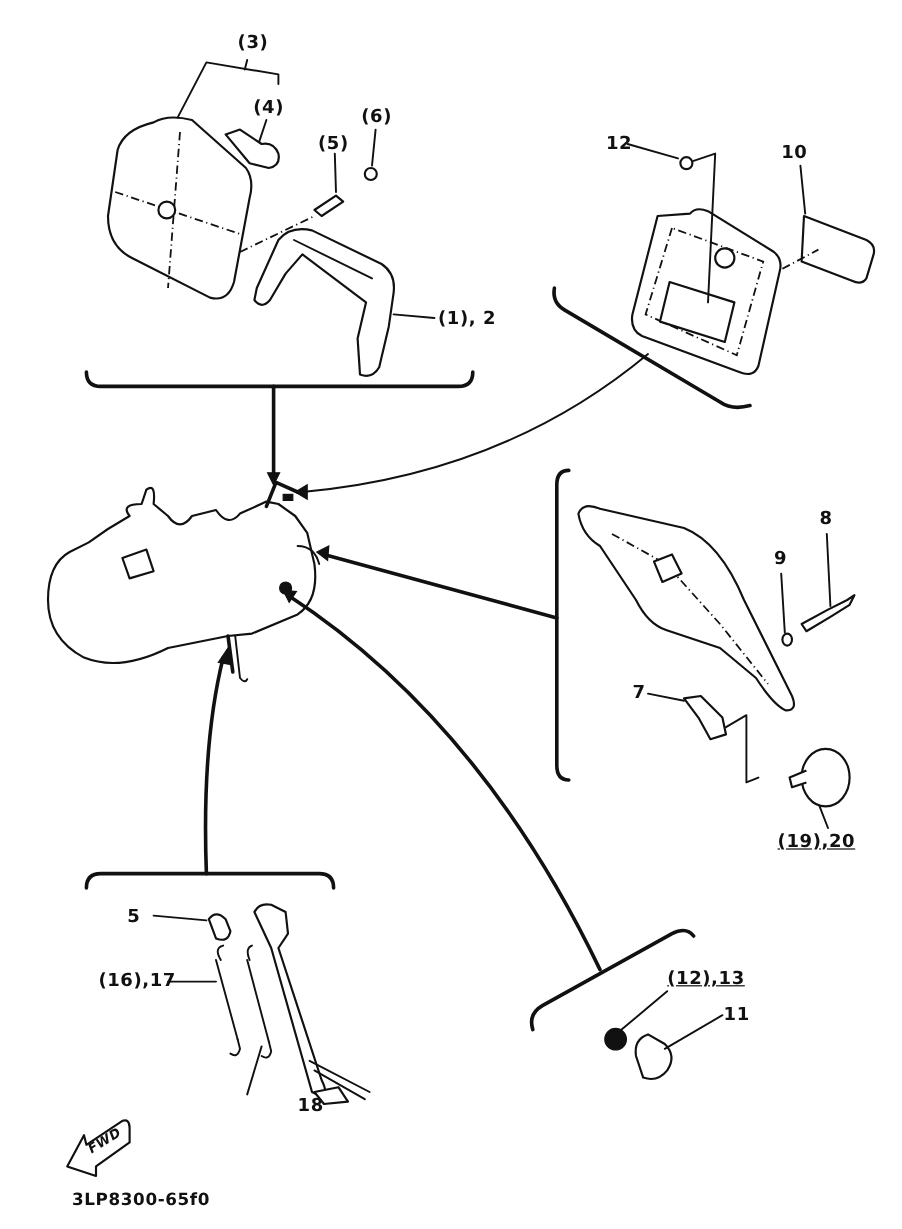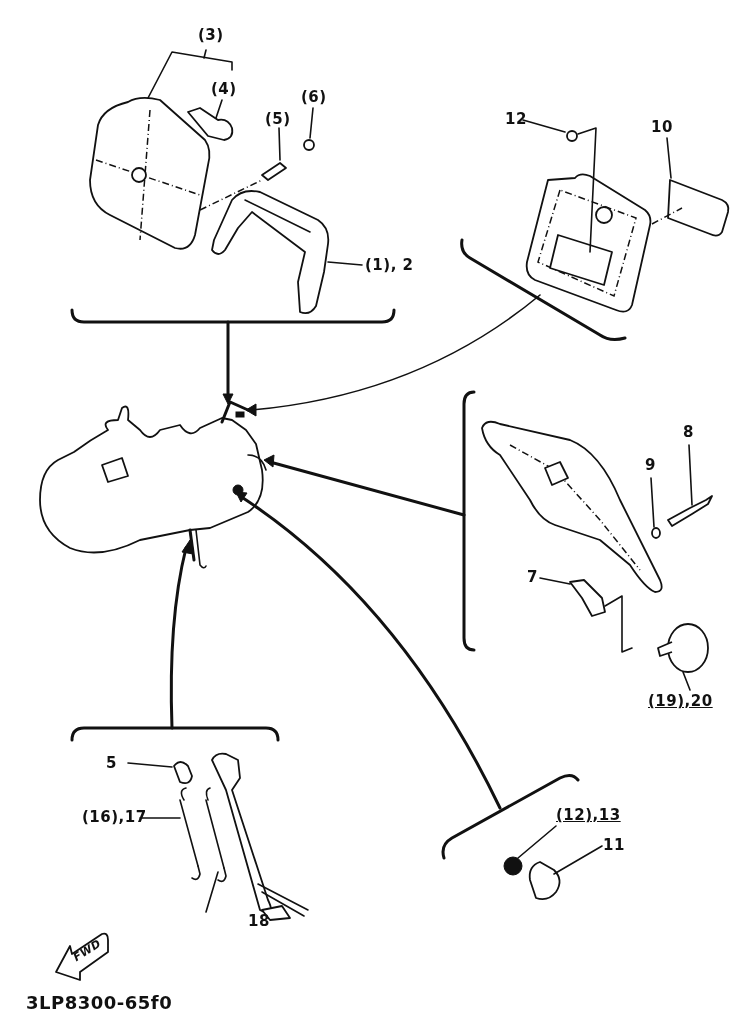--- a/index.html
+++ b/index.html
@@ -1,19 +1,19 @@
 <!DOCTYPE html>
 <html><head>
 <meta charset="utf-8">
 <style>
   html, body { margin:0; padding:0; background:#ffffff; }
   body { width:752px; height:1024px; position:relative; overflow:hidden; font-family:"Liberation Sans", sans-serif; }
   svg#diagram { position:absolute; left:0; top:0; width:752px; height:1024px; }
   .lbl { position:absolute; font-family:"DejaVu Sans", sans-serif; font-weight:bold; font-size:15px; color:#111; white-space:nowrap; letter-spacing:0.5px; }
-  .code { position:absolute; font-family:"DejaVu Sans", sans-serif; font-weight:bold; font-size:18px; color:#111; letter-spacing:0.5px; }
+  .code { position:absolute; font-family:"DejaVu Sans", sans-serif; font-weight:bold; font-size:14px; color:#111; letter-spacing:0.5px;margin-left:34px; }
   .fwd-text { font-family:"DejaVu Sans", sans-serif; font-weight:bold; font-style:italic; }
   .ln { stroke:#111; fill:none; stroke-width:1.6; stroke-linecap:round; stroke-linejoin:round; }
   .thick { stroke:#111; fill:none; stroke-width:3; stroke-linecap:round; }
   .dash { stroke:#111; fill:none; stroke-width:1.5; stroke-dasharray:7 3 1 3; }
   .part { stroke:#111; fill:#fff; stroke-width:1.8; stroke-linejoin:round; }
   .solid { fill:#111; stroke:#111; }
 </style>
 </head>
 <body>
 

